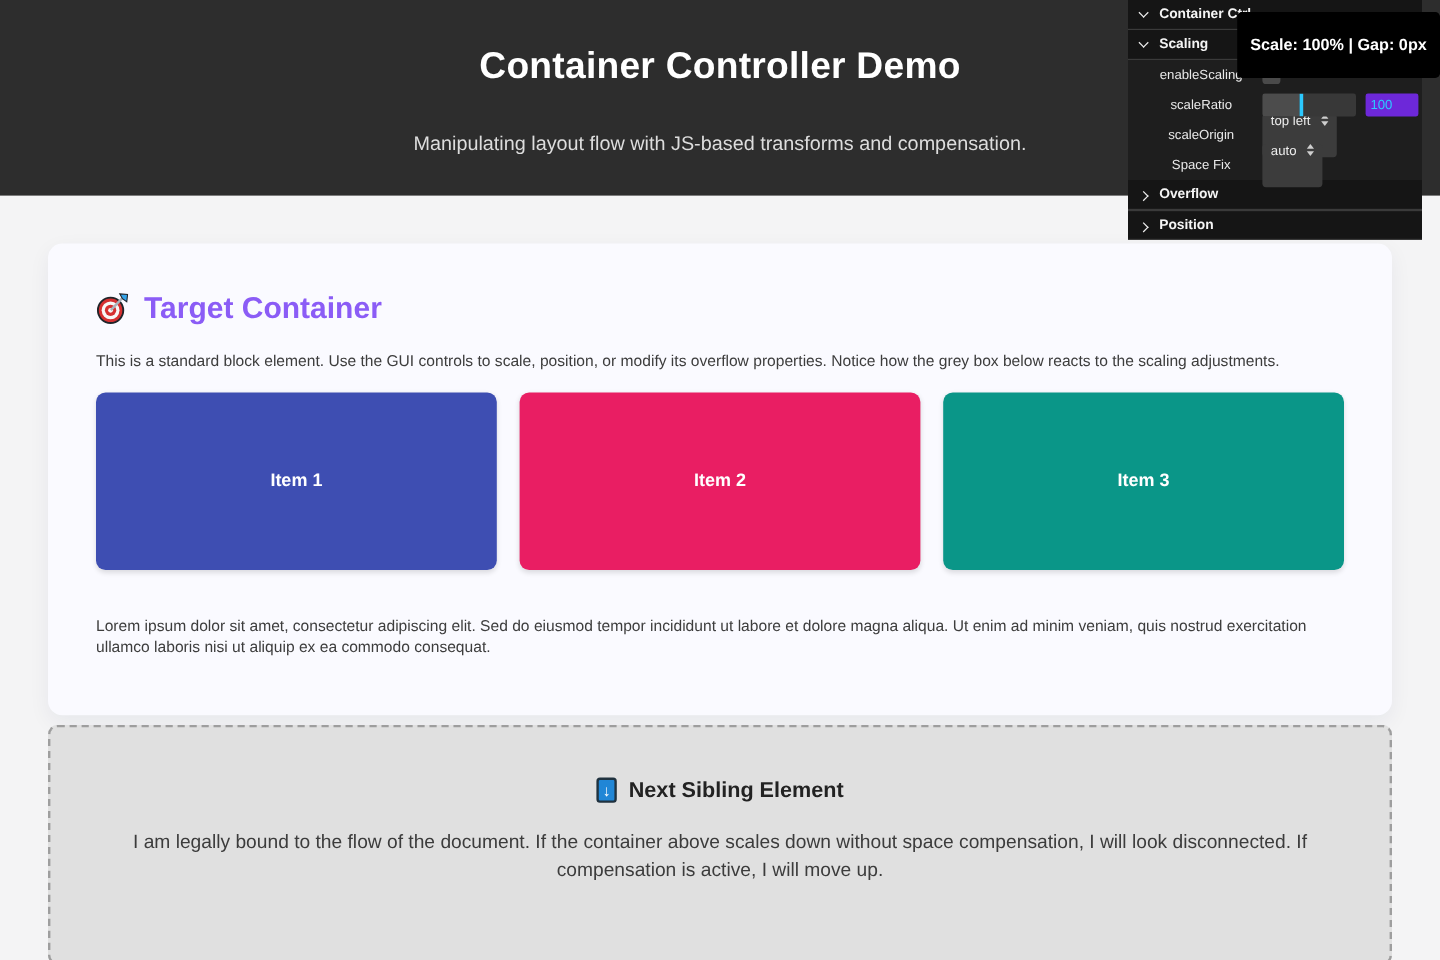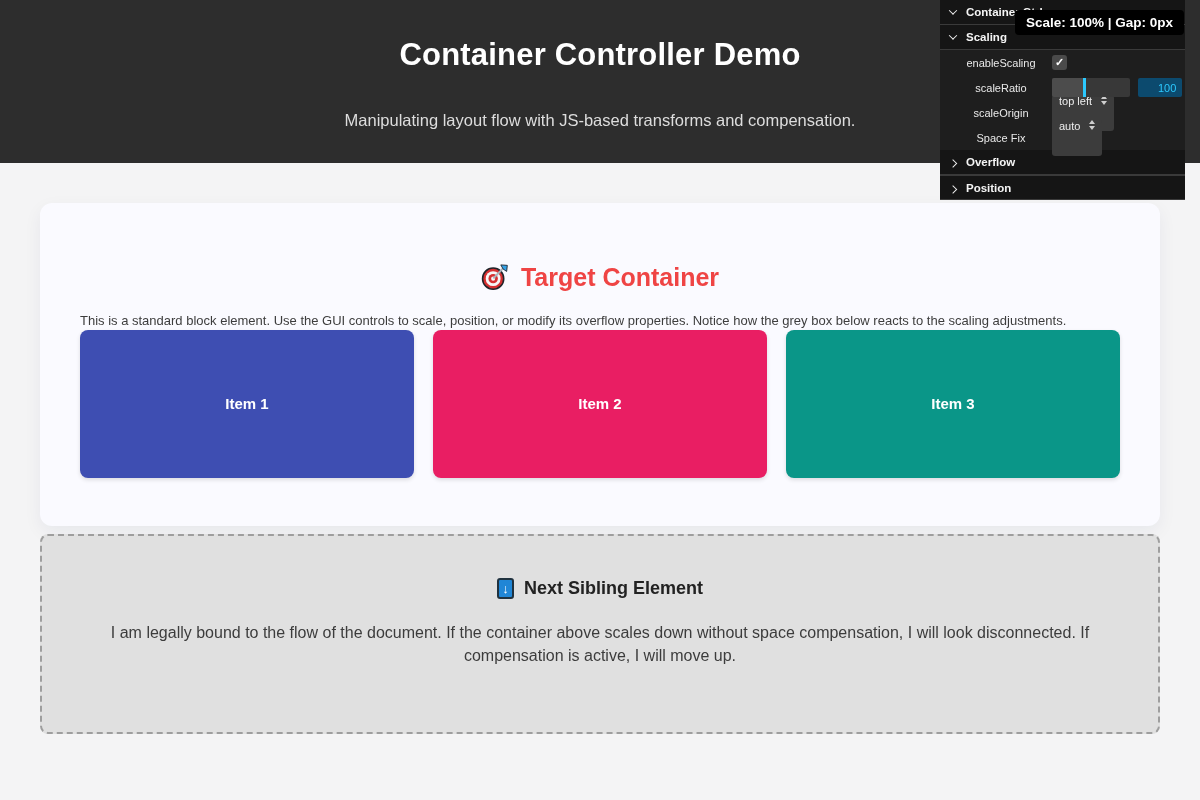--- a/index.html
+++ b/index.html
@@ -25,27 +25,26 @@
 
   
   .card {
     margin: 40px 40px 0;
     background: #fafaff;
     border-radius: 12px;
     box-shadow: 0 6px 18px rgba(20,30,80,.06);
     padding: 40px 40px 48px;
   }
   .card h2 {
-    margin-top: 20px;
-    font-size: 25px; color: #ef4444; font-weight: bold;
-    display: flex; align-items: center; gap: 13px; justify-content: center;
+    font-size: 25px; color: #8b5cf6; font-weight: bold;
+    display: flex; align-items: center; gap: 13px;
   }
   .card p { font-size: 13px; line-height: 1.36; color: #3d3d3d; }
   .desc  { margin-top: 20px; }
-  .items { display: flex; gap: 19px; justify-content: flex-end; }
+  .items { margin-top: 17px; display: flex; gap: 19px; justify-content: flex-end; }
   .demo-item {
     flex: 1; height: 148px; border-radius: 8px;
     display: flex; align-items: center; justify-content: center;
     color: #fff; font-weight: bold; font-size: 15px;
     box-shadow: 0 2px 4px rgba(0,0,0,.12);
   }
   .lorem { margin-top: 38px; }
 
   
   .sibling {
@@ -107,40 +106,40 @@
     cursor: pointer;
   }
   .slider {
     position: relative; width: 78px; height: 19px;
     background: #383838; border-radius: 2px; margin-right: 8px;
     overflow: hidden; cursor: ew-resize;
   }
   .slider-fill   { position: absolute; left: 0; top: 0; bottom: 0; background: #4c4c4c; }
   .slider-cursor { position: absolute; top: 0; bottom: 0; width: 3px; background: #2cc9ff; }
   .num-input {
-    width: 44px; height: 19px; background: #0c4a6e;
+    width: 44px; height: 19px; background: #6d28d9;
     border: none; border-radius: 2px; outline: none;
-    color: #2cc9ff; font-size: 11px; padding-left: 20px;
+    color: #2cc9ff; font-size: 11px; padding-left: 4px;
     font-family: "Liberation Sans", sans-serif;
   }
   .gui-select {
     height: 36px; background: #3c3c3c; border-radius: 3px;
     padding: 0 7px; display: inline-flex; align-items: flex-start; gap: 9px;
     cursor: pointer; color: #ededed;
   }
   .updown { display: inline-flex; flex-direction: column; align-items: center; gap: 2px; }
   .tri-up   { width: 0; height: 0; border-left: 3px solid transparent; border-right: 3px solid transparent; border-bottom: 4px solid #cfcfcf; }
   .tri-down { width: 0; height: 0; border-left: 3px solid transparent; border-right: 3px solid transparent; border-top: 4px solid #cfcfcf; }
 
   
   .hud {
-    position: absolute; top: 10px; right: 16px; z-index: 20;
+    position: absolute; top: 10px; right: 0; z-index: 20;
     background: #000; color: #fff;
     font-size: 13.5px; font-weight: bold;
-    padding: 5px 11px; border-radius: 4px;
+    padding: 20px 11px; border-radius: 4px;
     white-space: nowrap;
   }
 </style>
 </head>
 <body>
 
 <header class="hero">
   <h1>Container Controller Demo</h1>
   <div class="subtitle">Manipulating layout flow with JS-based transforms and compensation.</div>
 </header>
@@ -165,20 +164,21 @@
       <span>Item 1</span>
     </div>
     <div class="demo-item" style="background: rgb(233, 30, 99);">
       <span>Item 2</span>
     </div>
     <div class="demo-item" style="background: rgb(10, 150, 136);">
       <span>Item 3</span>
     </div>
   </div>
 
+  <p class="lorem">Lorem ipsum dolor sit amet, consectetur adipiscing elit. Sed do eiusmod tempor incididunt ut labore et dolore magna aliqua. Ut enim ad minim veniam, quis nostrud exercitation ullamco laboris nisi ut aliquip ex ea commodo consequat.</p>
 </main>
 
 <section class="sibling">
   <h3>
     <span class="down-badge">↓</span>
     <span>Next Sibling Element</span>
   </h3>
   <p>I am legally bound to the flow of the document. If the container above scales down without space compensation, I will look disconnected. If compensation is active, I will move up.</p>
 </section>
 

